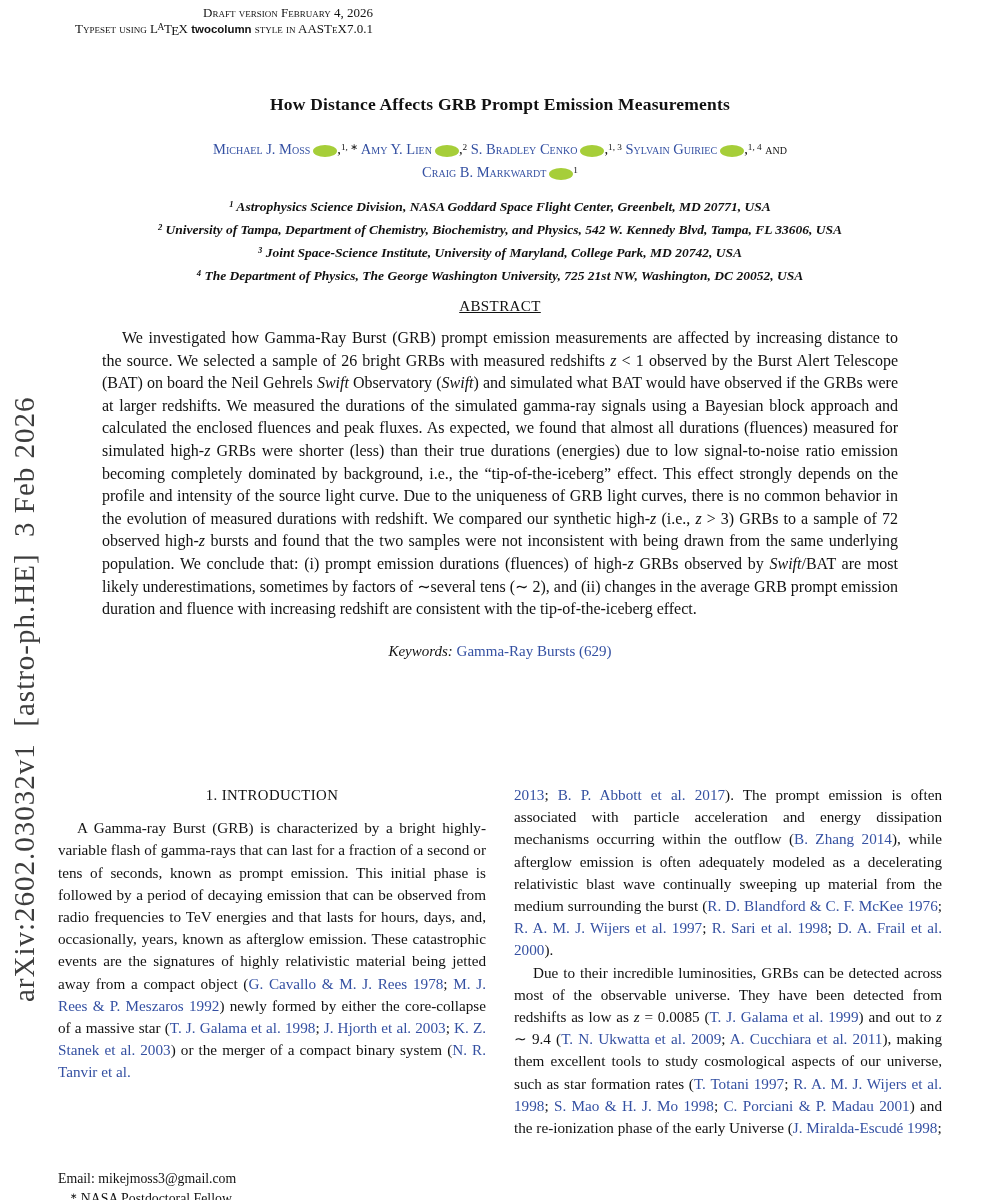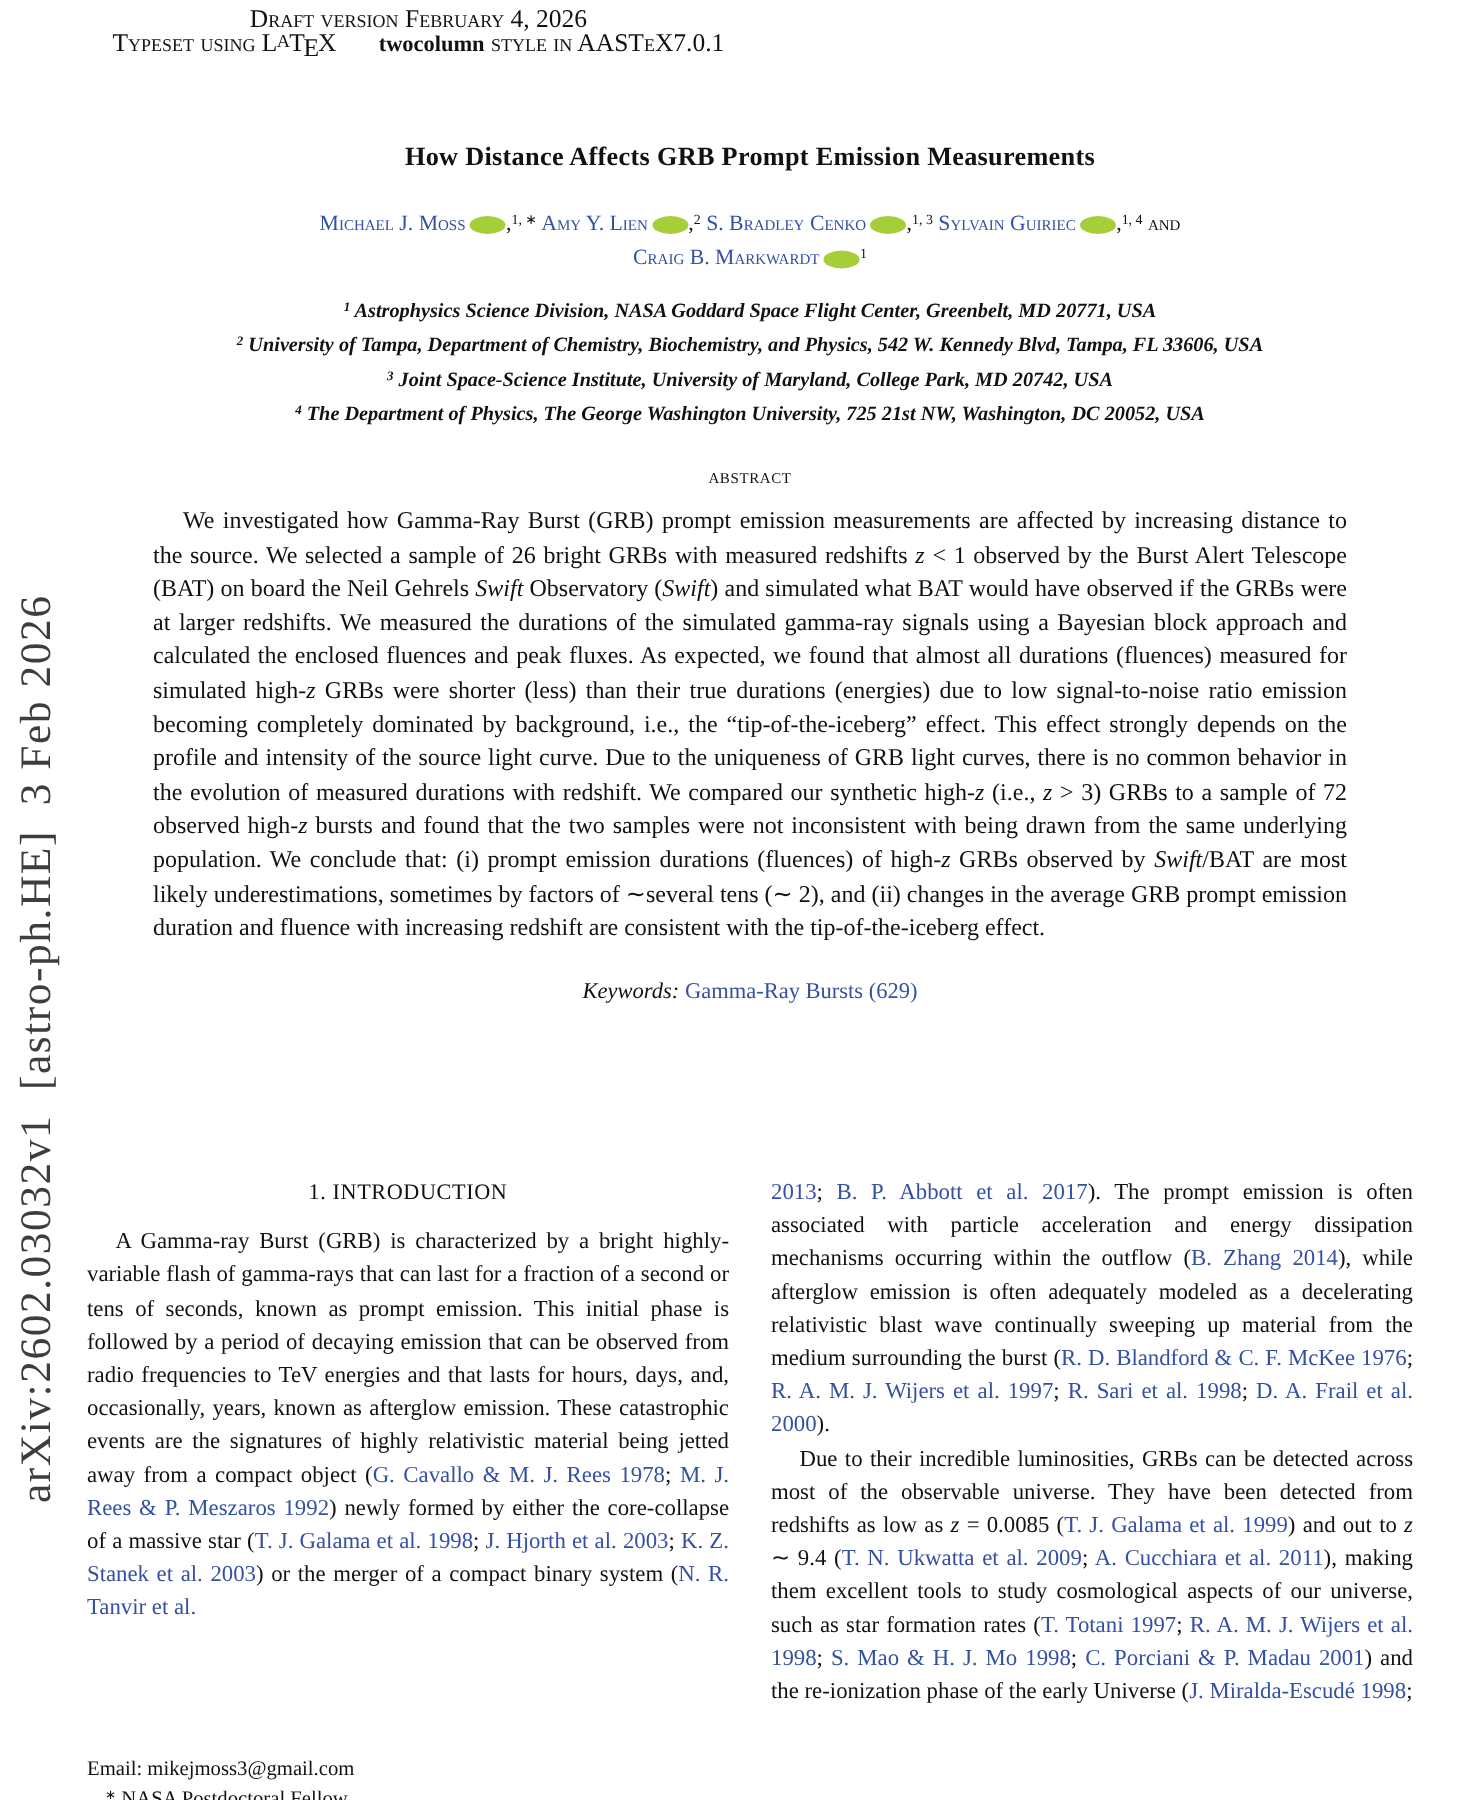--- a/index.html
+++ b/index.html
@@ -15,30 +15,29 @@
     color:var(--ink);
     font-family:"Liberation Serif", serif;
     position:relative;
     overflow:hidden;
   }
   .page{position:absolute;inset:0;}
 
   
   .pdf-header{
     position:absolute;top:5px;left:75px;
-    font-size:17px;line-height:16px;
+    font-size:13px;line-height:16px;
     font-variant:small-caps;
-    text-align:center;
+    text-align:right;
   }
   .code{
     font-variant:normal;
-    font-family:Liberation Serif, serif;
+    font-family:Liberation Sans, sans-serif;
     font-weight:700;
     font-size:0.88em;
-    margin-left:24px;
   }
   .lA{font-size:0.72em;position:relative;top:-0.28em;margin:0 -0.04em;}
   .lE{position:relative;top:0.18em;margin:0 -0.05em;}
 
   
   .arxiv-stamp{
     position:absolute;top:1002px;left:8px;
     transform-origin:0 0;
     transform:rotate(-90deg);
     white-space:pre;
@@ -78,23 +77,24 @@
     vertical-align:1px;
     margin-left:3px;
     padding-left:24px;
   }
   .affils{
     margin-top:11px;
     font-style:italic;
     font-size:13.5px;line-height:21px;font-weight:bold;
   }
   .abs-head{
-    margin-top:26px;
-    font-size:10px;
+    margin-top:10px;
+    font-size:15px;
     letter-spacing:0.4px;
+    text-decoration:underline;
   }
   .abs-body{
     margin:12px auto 0 auto;
     width:796px;
     font-size:16px;line-height:22.6px;
     text-align:justify;
     text-indent:20px;
   }
   .keywords{
     margin:22px auto 0 auto;

